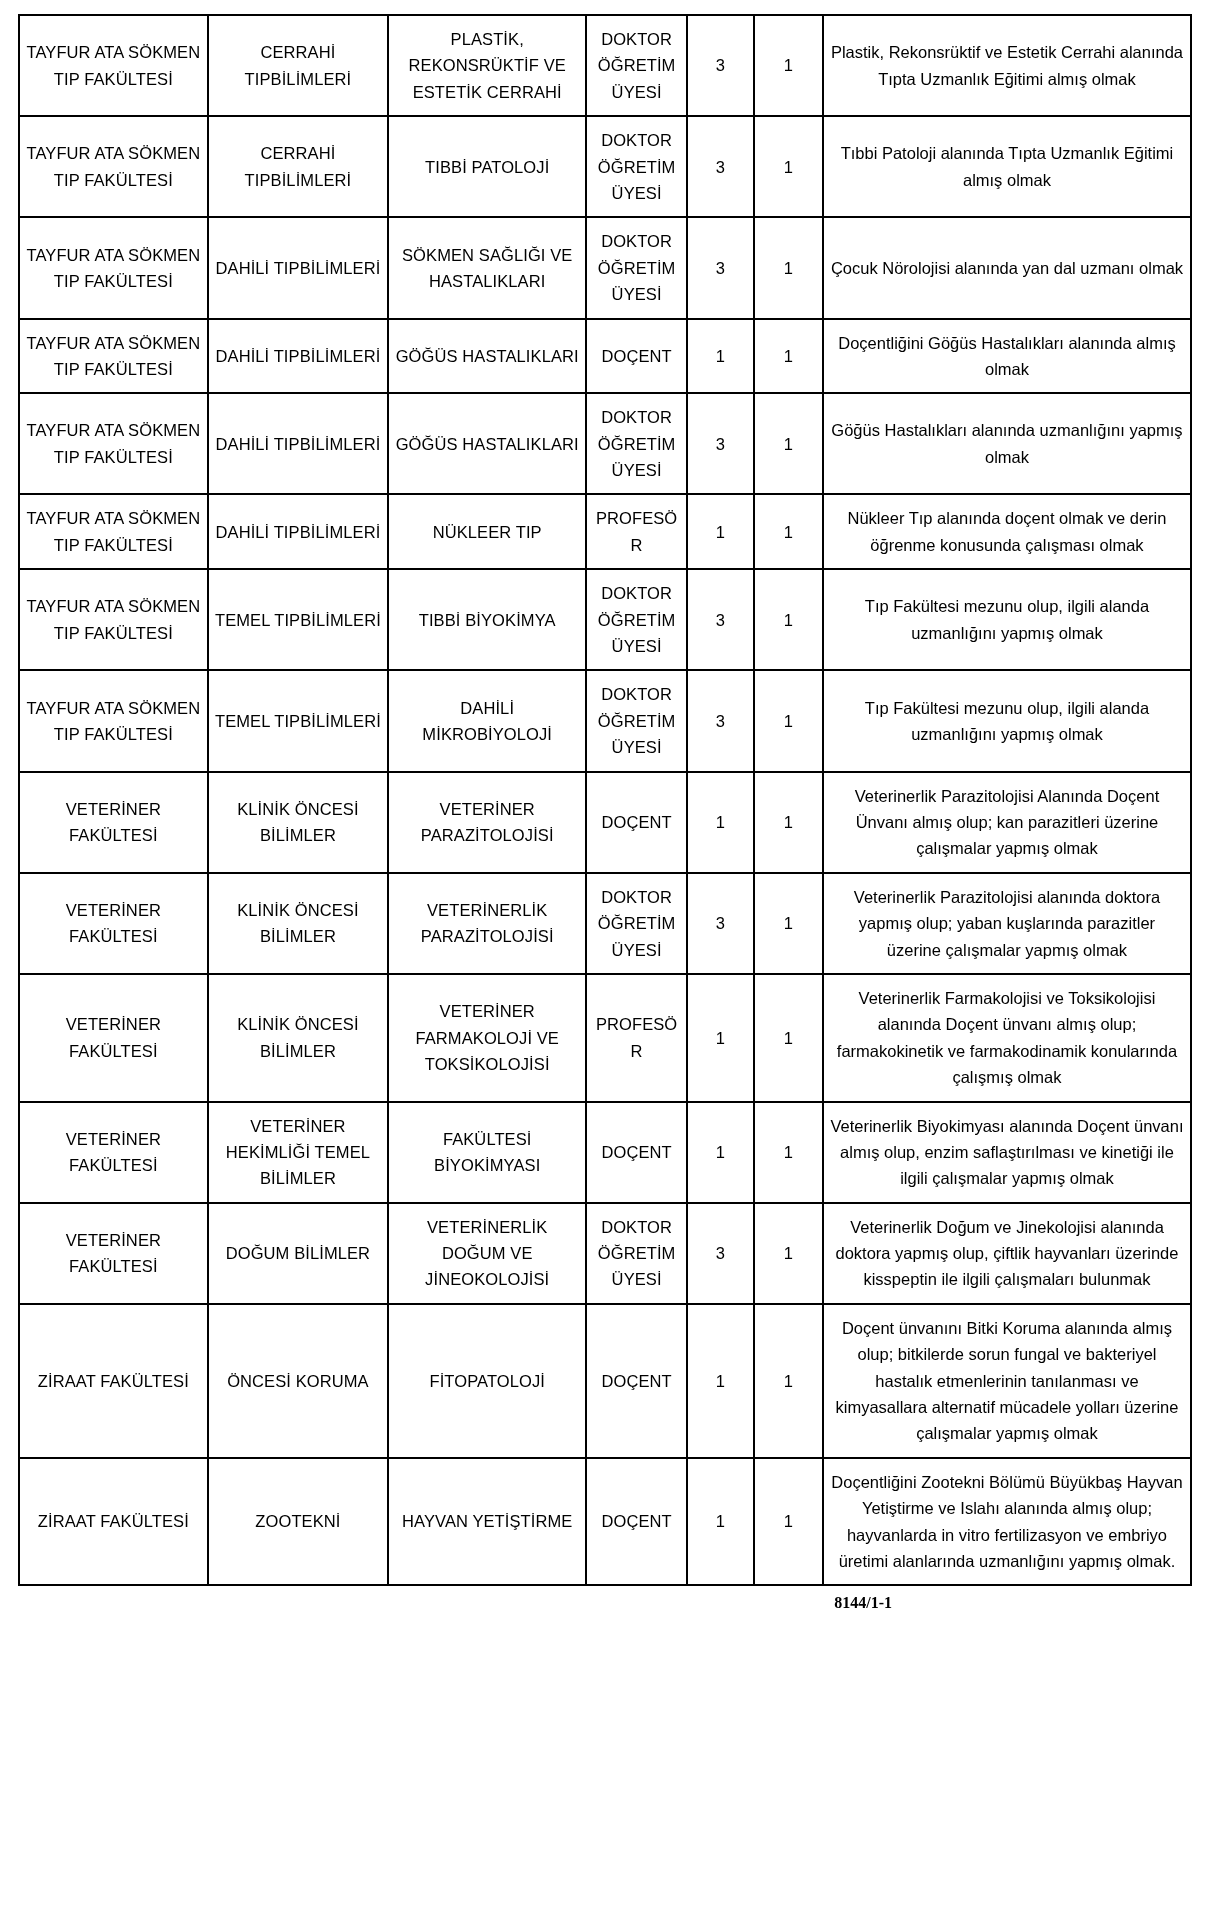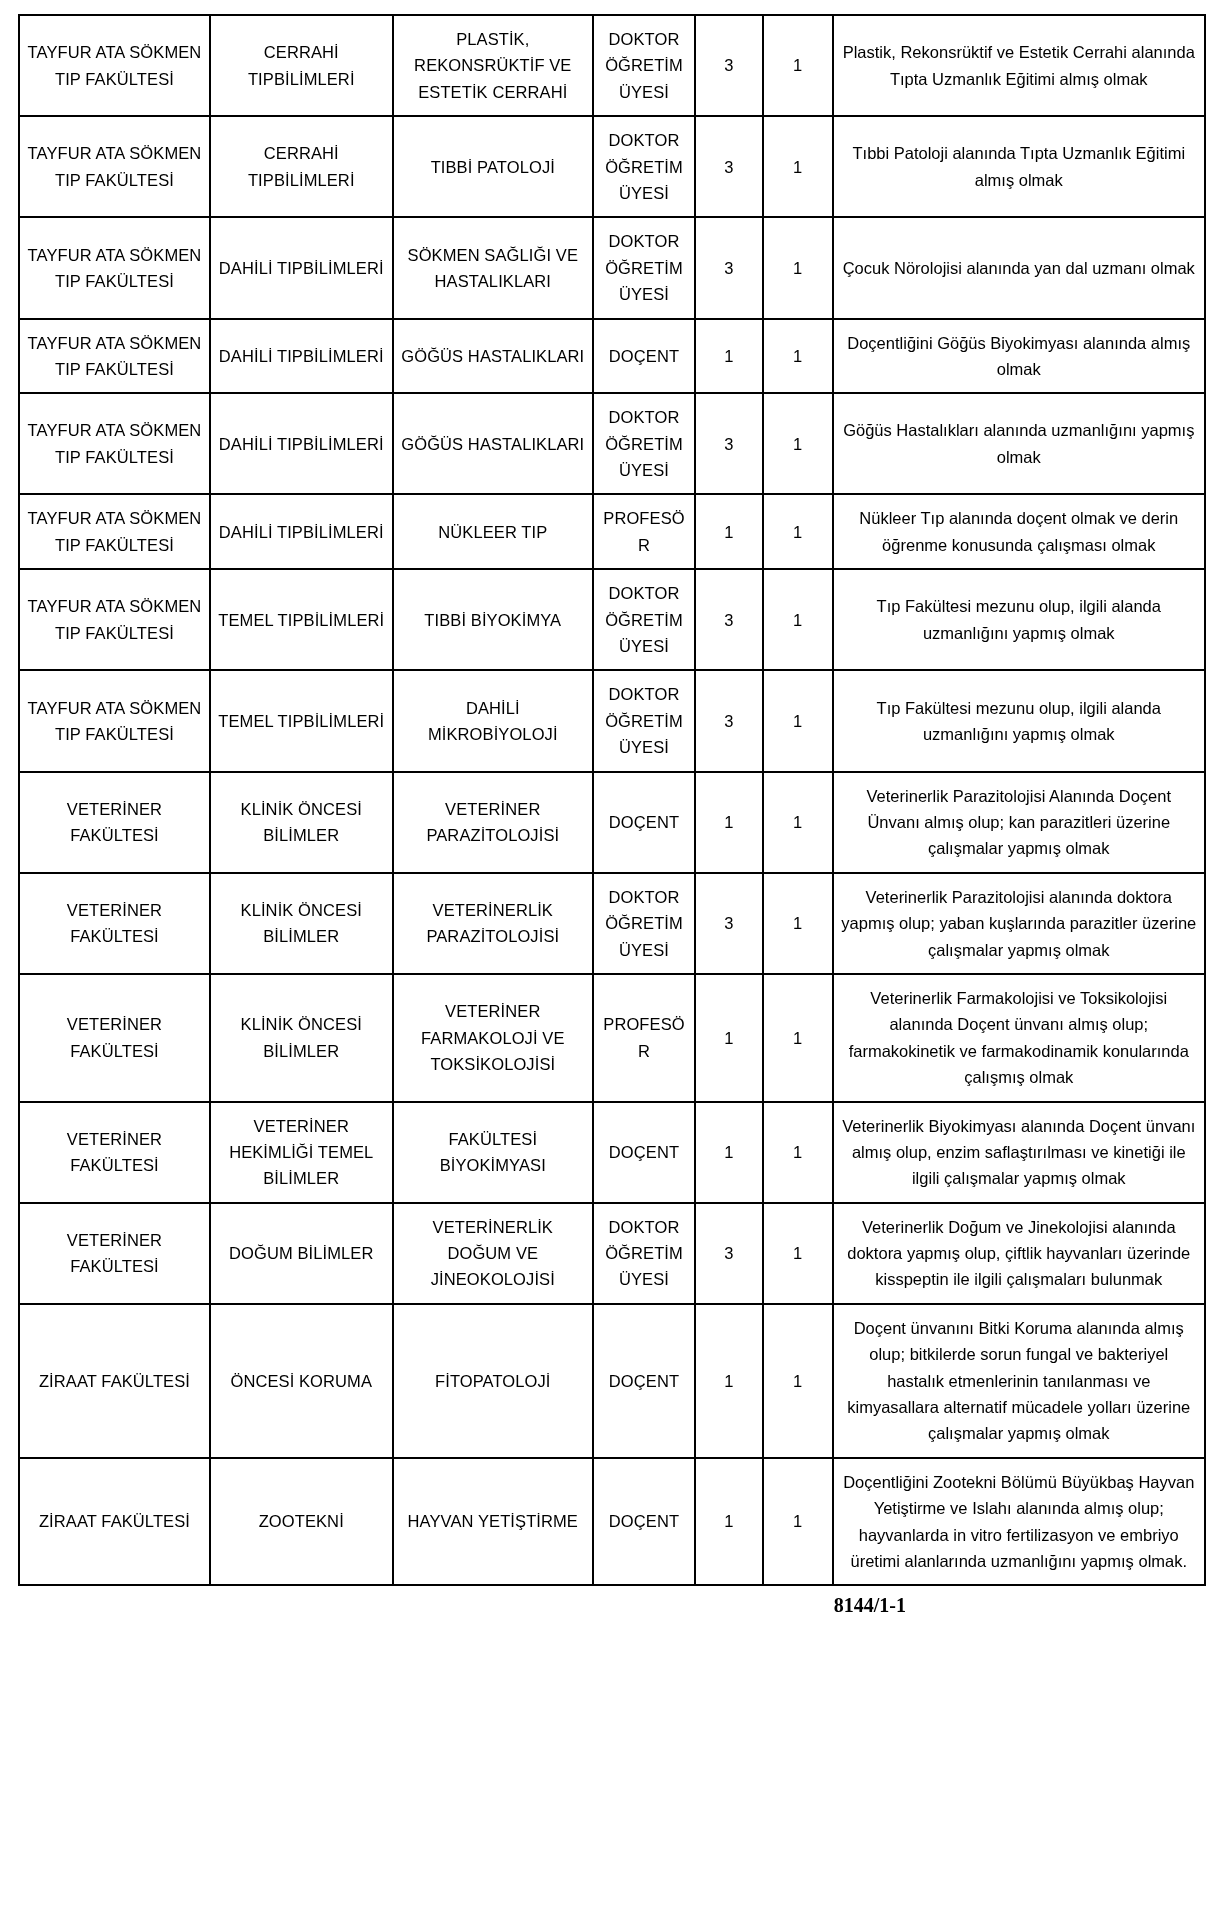--- a/index.html
+++ b/index.html
@@ -5,21 +5,21 @@
   html, body {
     margin: 0;
     padding: 0;
     background: #ffffff;
     color: #000000;
     font-family: "Liberation Sans", sans-serif;
   }
   .page {
     width: 1220px;
     box-sizing: border-box;
-    padding: 14px 14px 10px 18px;
+    padding: 14px 28px 10px 18px;
     background: #ffffff;
   }
   table.job-table {
     width: 100%;
     border-collapse: collapse;
     table-layout: fixed;
   }
   table.job-table td {
     border: 2px solid #000000;
     text-align: center;
@@ -39,21 +39,21 @@
     -moz-text-align-last: center;
     padding: 10px 9px;
     margin-top: 8px;
   }
   .footer-line {
     margin-top: 8px;
     text-align: right;
     padding-right: 300px;
     font-family: "Liberation Serif", serif;
     font-weight: bold;
-    font-size: 20px;
+    font-size: 16px;
   }
 </style>
 </head>
 <body>
 
 <div class="page">
 
   <table class="job-table">
     <colgroup>
       <col style="width:16.1%">
@@ -92,21 +92,21 @@
           <td class="c-adet">1</td>
           <td class="c-aciklama">Çocuk Nörolojisi alanında yan dal uzmanı olmak</td>
         </tr>
         <tr>
           <td class="c-fakulte">TAYFUR ATA SÖKMEN TIP FAKÜLTESİ</td>
           <td class="c-bolum">DAHİLİ TIPBİLİMLERİ</td>
           <td class="c-anabilim_dali">GÖĞÜS HASTALIKLARI</td>
           <td class="c-unvan">DOÇENT</td>
           <td class="c-derece">1</td>
           <td class="c-adet">1</td>
-          <td class="c-aciklama">Doçentliğini Göğüs Biyokimyası alanında almış olmak</td>
+          <td class="c-aciklama">Doçentliğini Göğüs Hastalıkları alanında almış olmak</td>
         </tr>
         <tr>
           <td class="c-fakulte">TAYFUR ATA SÖKMEN TIP FAKÜLTESİ</td>
           <td class="c-bolum">DAHİLİ TIPBİLİMLERİ</td>
           <td class="c-anabilim_dali">GÖĞÜS HASTALIKLARI</td>
           <td class="c-unvan">DOKTOR ÖĞRETİM ÜYESİ</td>
           <td class="c-derece">3</td>
           <td class="c-adet">1</td>
           <td class="c-aciklama">Göğüs Hastalıkları alanında uzmanlığını yapmış olmak</td>
         </tr>

